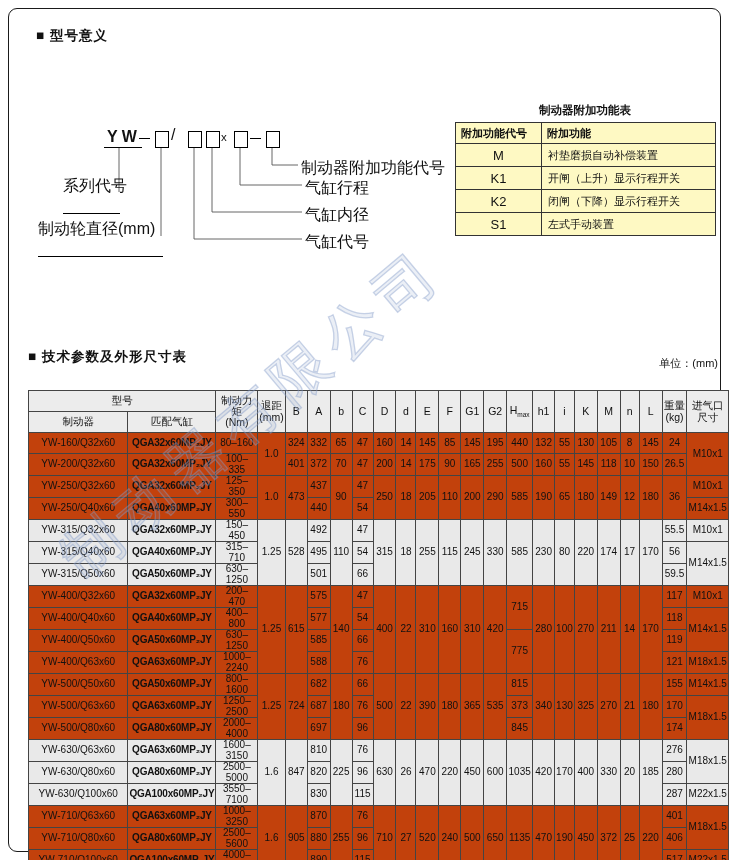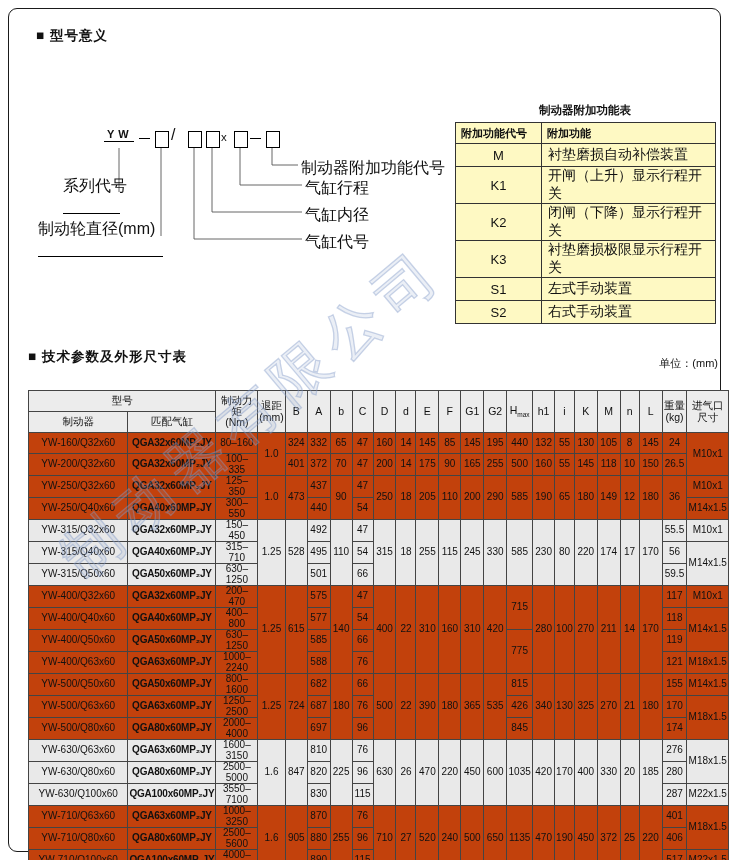--- a/index.html
+++ b/index.html
@@ -8,21 +8,21 @@
   .frame{position:absolute;left:8px;top:8px;right:8px;bottom:8px;
          border:1.5px solid #1a1a1a;border-radius:9px;}
   .s-title{position:absolute;font-weight:bold;font-size:13.5px;letter-spacing:1px;}
   .s1{left:36px;top:27px;}
   .s2{left:28px;top:348px;}
   .unit-note{position:absolute;left:600px;top:356px;width:118px;text-align:right;font-size:11px;}
 
   
   .diagram{position:absolute;left:0;top:0;width:460px;height:270px;}
   .diagram svg{position:absolute;left:0;top:0;}
-  .yw{position:absolute;left:104px;top:128px;font-weight:bold;font-size:11px;
+  .yw{position:absolute;left:104px;top:128px;font-weight:bold;font-size:16px;
       letter-spacing:4px;border-bottom:1.6px solid #000;padding:0 1px 1px 3px;}
   .hdash{position:absolute;top:138px;width:11px;border-top:1.6px solid #000;height:0;}
   .cbox{position:absolute;top:131px;width:12px;height:15px;border:1.2px solid #000;background:#fff;}
   .slash{position:absolute;left:171px;top:126px;font-size:16px;}
   .times{position:absolute;left:221px;top:131px;font-size:11.5px;}
   .dlabel{position:absolute;font-size:16px;white-space:nowrap;}
   .dlabel.ul{border-bottom:1.2px solid #000;padding-bottom:16px;}
   .lbl-series{left:63px;top:176px;width:57px;}
   .lbl-wheel{left:38px;top:219px;width:125px;}
   .lbl-func{left:301px;top:158px;}
@@ -31,21 +31,21 @@
   .lbl-cylcode{left:305px;top:232px;}
 
   
   .func-title{position:absolute;left:455px;top:103px;width:260px;text-align:center;
               font-size:11.5px;font-weight:bold;}
   .func-table{position:absolute;left:455px;top:122px;border-collapse:collapse;
               table-layout:fixed;width:260px;background:#fef9c3;}
   .func-table th,.func-table td{border:1px solid #333;height:20px;overflow:hidden;}
   .func-table th{font-size:11px;font-weight:bold;text-align:left;padding:0 0 0 5px;}
   .fc-code{text-align:center;font-size:13px;font-family:"Liberation Sans",sans-serif;}
-  .fc-desc{text-align:left;font-size:14px;padding:0 0 0 6px;}
+  .fc-desc{text-align:left;font-size:11px;padding:0 0 0 6px;}
 
   
   .spec-table{position:absolute;left:28px;top:390px;border-collapse:collapse;
               table-layout:fixed;border:1.8px solid #111;background:#c2410c;}
   .spec-table th,.spec-table td{border:1px solid #444;text-align:center;
       padding:0 1px;height:20px;font-size:10px;line-height:1.05;overflow:hidden;}
   .spec-table thead th{background:#ececec;font-weight:normal;font-size:10.5px;}
   .h-multi{white-space:pre-line;font-size:9.5px;}
   .h-inlet{font-size:8.5px;}
   .spec-table thead th.dim{font-size:10.5px;}
@@ -118,30 +118,22 @@
         </tr>
         <tr>
           <td class="fc-code">K1</td>
           <td class="fc-desc">开闸（上升）显示行程开关</td>
         </tr>
         <tr>
           <td class="fc-code">K2</td>
           <td class="fc-desc">闭闸（下降）显示行程开关</td>
         </tr>
         <tr>
-          <td class="fc-code">K3</td>
-          <td class="fc-desc">衬垫磨损极限显示行程开关</td>
-        </tr>
-        <tr>
           <td class="fc-code">S1</td>
           <td class="fc-desc">左式手动装置</td>
-        </tr>
-        <tr>
-          <td class="fc-code">S2</td>
-          <td class="fc-desc">右式手动装置</td>
         </tr>
       </tbody>
   </table>
 
   <div class="s-title s2">■ 技术参数及外形尺寸表</div>
   <div class="unit-note">单位：(mm)</div>
 
   <table class="spec-table">
     <colgroup>
       <col style="width:100px">
@@ -402,21 +394,21 @@
           <td rowspan="3">180</td>
           <td>155</td>
           <td class="c-inlet">M14x1.5</td>
         </tr>
         <tr>
           <td class="c-model">YW-500/Q63x60</td>
           <td class="c-cyl">QGA63x60MP₂JY</td>
           <td class="c-torque">1250–2500</td>
           <td>687</td>
           <td>76</td>
-          <td>426</td>
+          <td>373</td>
           <td>170</td>
           <td rowspan="2" class="c-inlet">M18x1.5</td>
         </tr>
         <tr>
           <td class="c-model">YW-500/Q80x60</td>
           <td class="c-cyl">QGA80x60MP₂JY</td>
           <td class="c-torque">2000–4000</td>
           <td>697</td>
           <td>96</td>
           <td>845</td>

